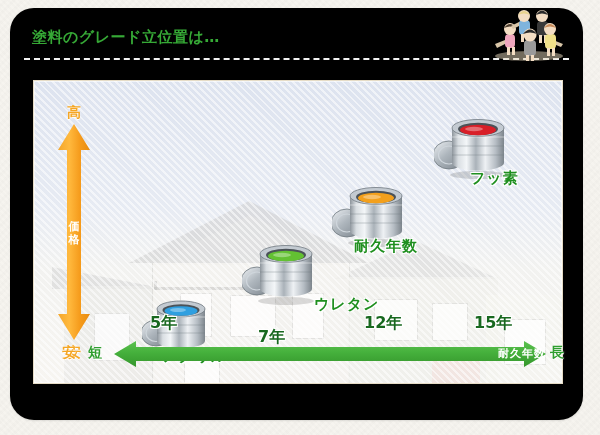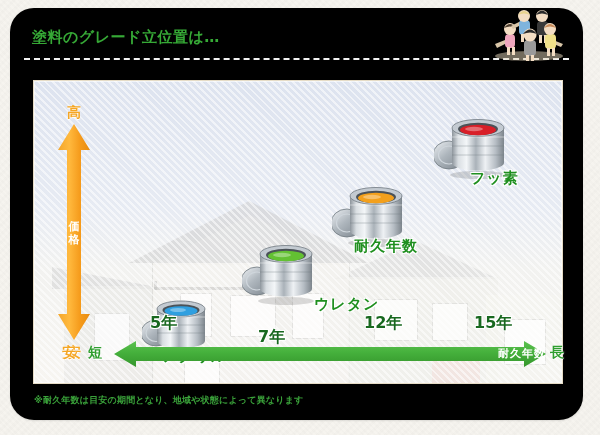--- a/index.html
+++ b/index.html
@@ -547,15 +547,14 @@
           <stop offset="100%" stop-color="#35962c"></stop>
         </linearGradient>
       </defs>
       <path d="M0 13 L22 0 L22 6 L410 6 L410 0 L432 13 L410 26 L410 20 L22 20 L22 26 Z" fill="url(#gg)"></path>
     </svg>
     <div id="dura-arrow-text">耐久年数</div>
   </div>
 
   <div id="label-long">長</div>
 
-  <div id="footnote">※耐久年数は目安の期間となり、地域や状態によって異なります</div>
 
 </div>
 
 </body></html>

